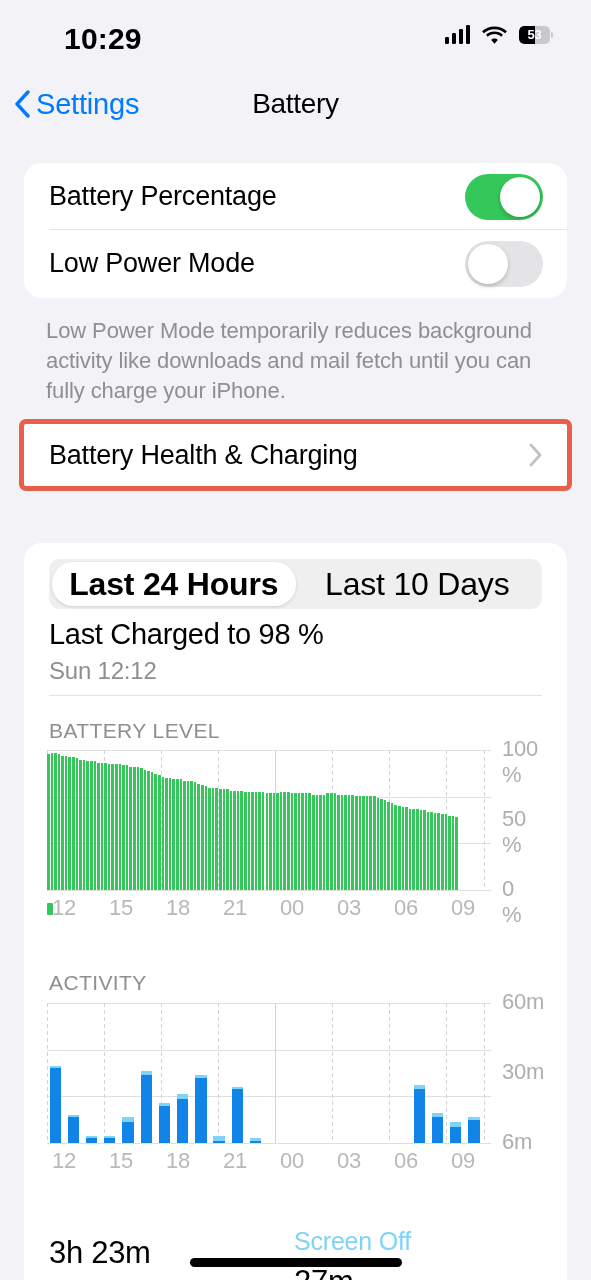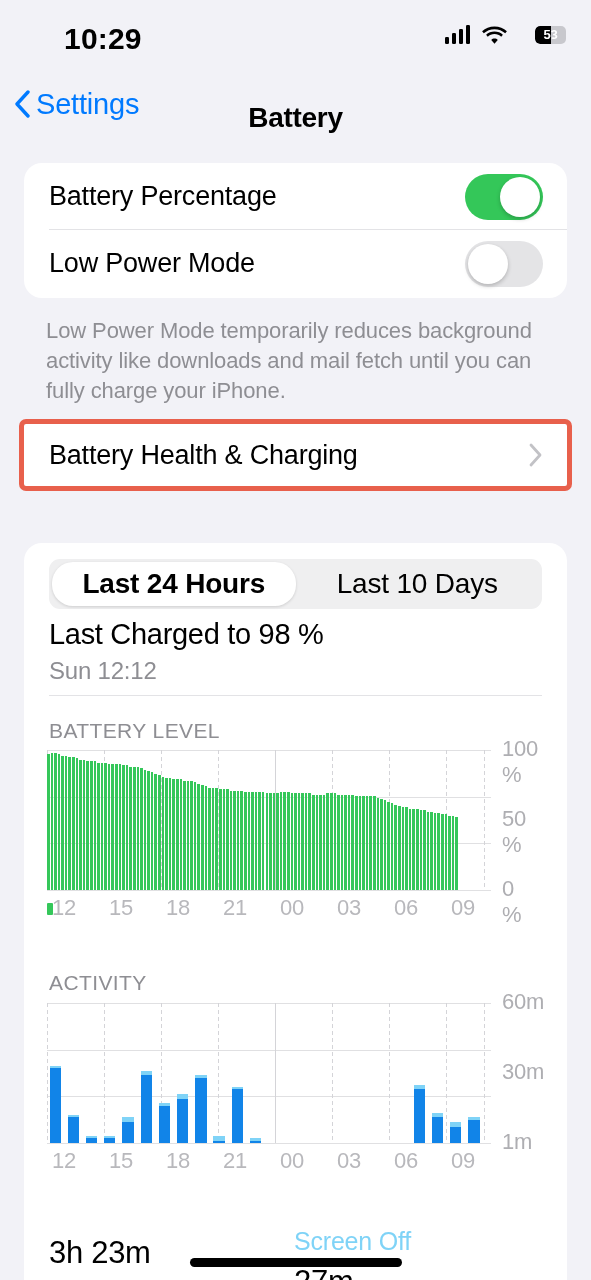--- a/index.html
+++ b/index.html
@@ -29,21 +29,21 @@
   .sig-bars i:nth-child(1){ height:7px; }
   .sig-bars i:nth-child(2){ height:11px; }
   .sig-bars i:nth-child(3){ height:15px; }
   .sig-bars i:nth-child(4){ height:19px; }
 
   .wifi { position:relative; width:25px; height:19px; }
   .wifi svg { position:absolute; left:0; top:1px; }
 
   .batt { position:relative; width:34px; height:18px; }
   .batt-shell {
-    position:absolute; left:16px; top:0; width:31px; height:18px;
+    position:absolute; left:0; top:0; width:31px; height:18px;
     border-radius:5px; background:#C8C8CD; overflow:hidden;
   }
   .batt-fill {
     position:absolute; left:0; top:0; height:100%;
     background:#000; border-radius:5px 0 0 5px;
   }
   .batt-num {
     position:absolute; left:0; top:0; width:31px; height:18px;
     display:flex; align-items:center; justify-content:center;
     font-size:13px; font-weight:700; color:#fff; letter-spacing:-0.2px;
@@ -56,23 +56,23 @@
 
   
   #navbar { position:absolute; top:78px; left:0; width:591px; height:52px; }
   #back-btn {
     position:absolute; left:14px; top:0; height:52px;
     display:flex; align-items:center; gap:6px; cursor:pointer;
   }
   #back-chevron { width:16px; height:28px; }
   #back-label { font-size:29px; color:#007AFF; letter-spacing:-0.2px; }
   #nav-title {
-    position:absolute; left:0; top:14px; width:591px; height:52px;
+    position:absolute; left:0; top:0; width:591px; height:52px;
     display:flex; align-items:center; justify-content:center;
-    font-size:28px; font-weight:700; color:#000; letter-spacing:-0.3px;
+    font-size:28px; font-weight:400; color:#000; letter-spacing:-0.3px;
   }
 
   
   .card {
     position:absolute; left:24px; width:543px;
     background:#FFFFFF; border-radius:18px;
   }
 
   
   #group-toggles { top:163px; height:135px; }
@@ -121,21 +121,21 @@
   
   #group-usage { top:543px; height:760px; border-radius:18px 18px 0 0; }
 
   
   #segmented {
     position:absolute; left:25px; top:16px; width:493px; height:50px;
     background:#EFEFF0; border-radius:11px; display:flex; padding:3px;
   }
   .seg {
     flex:1; display:flex; align-items:center; justify-content:center;
-    font-size:28px; color:#000; letter-spacing:-0.2px; border-radius:21px;
+    font-size:32px; color:#000; letter-spacing:-0.2px; border-radius:21px;
     cursor:pointer;
   }
   .seg.active { background:#fff; font-weight:600; box-shadow:0 1px 3px rgba(0,0,0,0.14); }
 
   
   #last-charged {
     position:absolute; left:25px; top:75px;
     font-size:29px; color:#000; letter-spacing:-0.3px;
   }
   #last-charged-sub {
@@ -519,21 +519,21 @@
           </div>
           <div class="bar" style="left: 421.34px; width: 11.29px; height: 25.7px;">
             <div class="seg-on" style="height: 90.9091%;"></div>
             <div class="seg-off" style="bottom: 90.9091%; height: 9.09091%;"></div>
           </div>
         </div>
     </div>
     <div id="activity-ylabels" style="position: absolute;">
         <div class="ylab" style="top: 446px;">60m</div>
         <div class="ylab" style="top: 516px;">30m</div>
-        <div class="ylab" style="top: 586px;">1m</div>
+        <div class="ylab" style="top: 586px;">6m</div>
       </div>
     <div id="xaxis-activity">
         <div class="xlab" style="left: 5px; top: 0px;">12</div>
         <div class="xlab" style="left: 61.9848px; top: 0px;">15</div>
         <div class="xlab" style="left: 119.013px; top: 0px;">18</div>
         <div class="xlab" style="left: 175.998px; top: 0px;">21</div>
         <div class="xlab" style="left: 232.983px; top: 0px;">00</div>
         <div class="xlab" style="left: 290.011px; top: 0px;">03</div>
         <div class="xlab" style="left: 346.996px; top: 0px;">06</div>
         <div class="xlab" style="left: 403.981px; top: 0px;">09</div>

